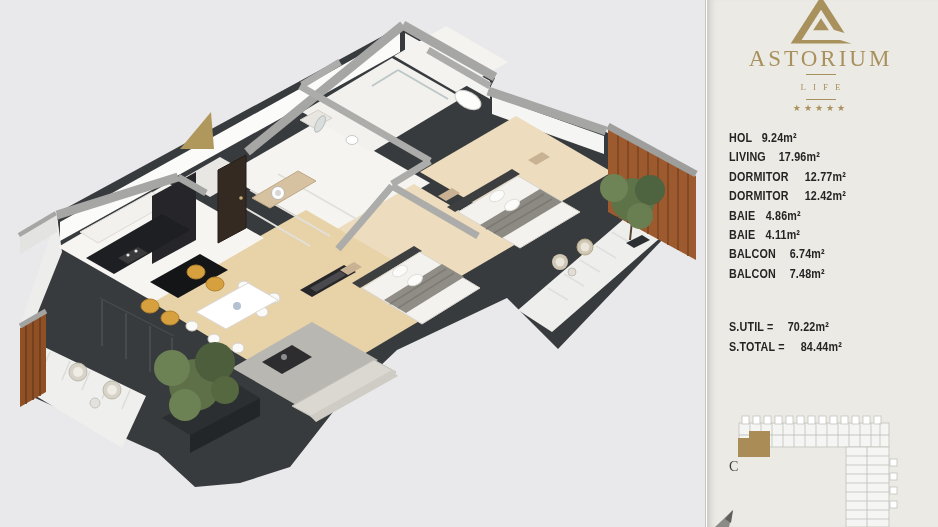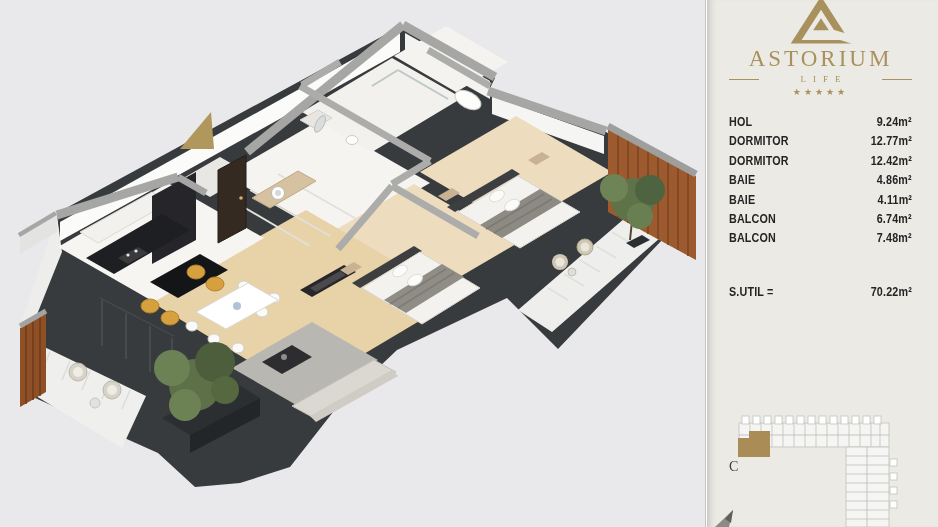--- a/index.html
+++ b/index.html
@@ -6,27 +6,27 @@
   .page{width:938px;height:527px;display:flex;background:#e9e9eb;font-family:"Liberation Sans",sans-serif;overflow:hidden;position:relative;}
   .plan{width:706px;height:527px;position:relative;flex:0 0 auto;}
   .plan svg{display:block;}
   .panel{width:232px;height:527px;flex:0 0 auto;background:#eceae5;box-sizing:border-box;position:relative;
          border-left:1px solid #ffffff;
          box-shadow:-1px 0 0 #c6c5c1, inset 8px 0 10px -8px rgba(0,0,0,.28);}
   .panel-inner{padding:0 26px 0 22px;}
   .logo-block{text-align:center;padding-top:0;}
   .logo-block svg{display:block;margin:0 auto;}
   .brand{font-family:"Liberation Serif",serif;font-size:23px;letter-spacing:3px;color:#a8915c;line-height:26px;}
-  .life-row{display:flex;align-items:center;justify-content:space-between;gap:7px;margin-top:2px;}
+  .life-row{display:flex;align-items:center;justify-content:space-between;gap:7px;margin-top:2px;flex-direction:column;}
   .rule{height:1px;background:#a8915c;width:30px;}
   .life{font-family:"Liberation Serif",serif;font-size:9px;letter-spacing:7px;text-indent:7px;color:#a8915c;}
   .stars{color:#a8915c;font-size:9px;letter-spacing:3px;text-align:center;margin-top:3px;}
   .rooms{margin-top:16px;}
   .totals{margin-top:34px;}
-  .row{display:flex;justify-content:space-between;font-weight:bold;font-size:12.5px;line-height:19.4px;color:#242424;}
+  .row{display:flex;justify-content:flex-start;font-weight:bold;font-size:12.5px;line-height:19.4px;color:#242424;}
   .row .lbl{display:inline-block;transform:scale(.86,1.06);transform-origin:0 50%;letter-spacing:.2px;white-space:nowrap;}
   .row .val{display:inline-block;transform:scale(.86,1.06);transform-origin:100% 50%;letter-spacing:.2px;white-space:nowrap;}
   .siteplan{position:absolute;left:0;bottom:0;width:232px;height:116px;overflow:hidden;}
   .siteplan svg{display:block;}
 </style>
 </head>
 <body>
 
 <div class="page">
 
@@ -230,20 +230,24 @@
         </div>
         <div class="stars">★★★★★</div>
       </div>
 
       <div class="rooms">
         <div class="row">
             <span class="lbl">HOL</span>
             <span class="val">9.24m²</span>
           </div>
         <div class="row">
+            <span class="lbl">LIVING</span>
+            <span class="val">17.96m²</span>
+          </div>
+        <div class="row">
             <span class="lbl">DORMITOR</span>
             <span class="val">12.77m²</span>
           </div>
         <div class="row">
             <span class="lbl">DORMITOR</span>
             <span class="val">12.42m²</span>
           </div>
         <div class="row">
             <span class="lbl">BAIE</span>
             <span class="val">4.86m²</span>
@@ -259,20 +263,24 @@
         <div class="row">
             <span class="lbl">BALCON</span>
             <span class="val">7.48m²</span>
           </div>
       </div>
 
       <div class="totals">
         <div class="row">
             <span class="lbl">S.UTIL =</span>
             <span class="val">70.22m²</span>
+          </div>
+        <div class="row">
+            <span class="lbl">S.TOTAL =</span>
+            <span class="val">84.44m²</span>
           </div>
       </div>
     </div>
 
     <div class="siteplan">
       <svg width="232" height="116" viewBox="0 0 232 116">
 
         <g>
           <rect x="32" y="12" width="150" height="24" fill="#f5f5f3" stroke="#c9c9c5" stroke-width="1"></rect>
           <g fill="#ffffff" stroke="#c3c3bf" stroke-width="0.8">

